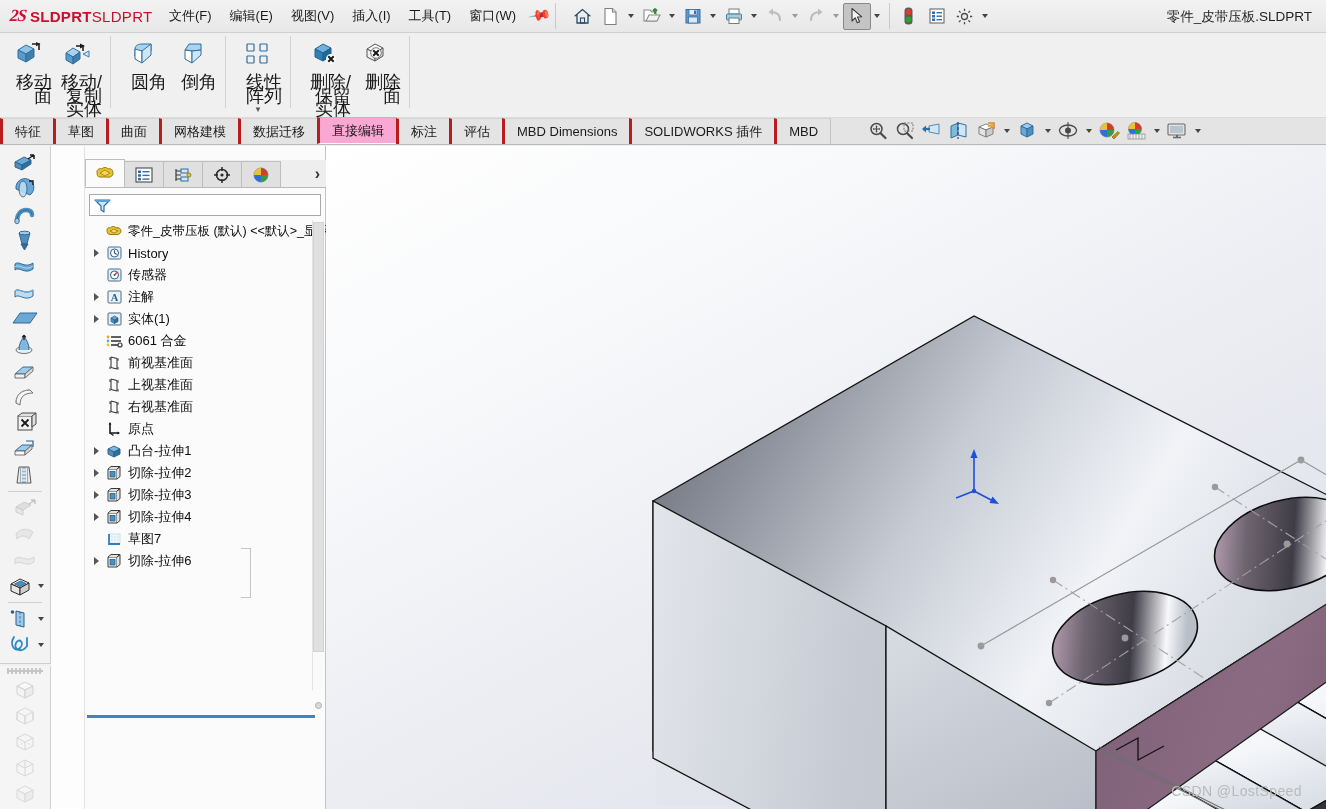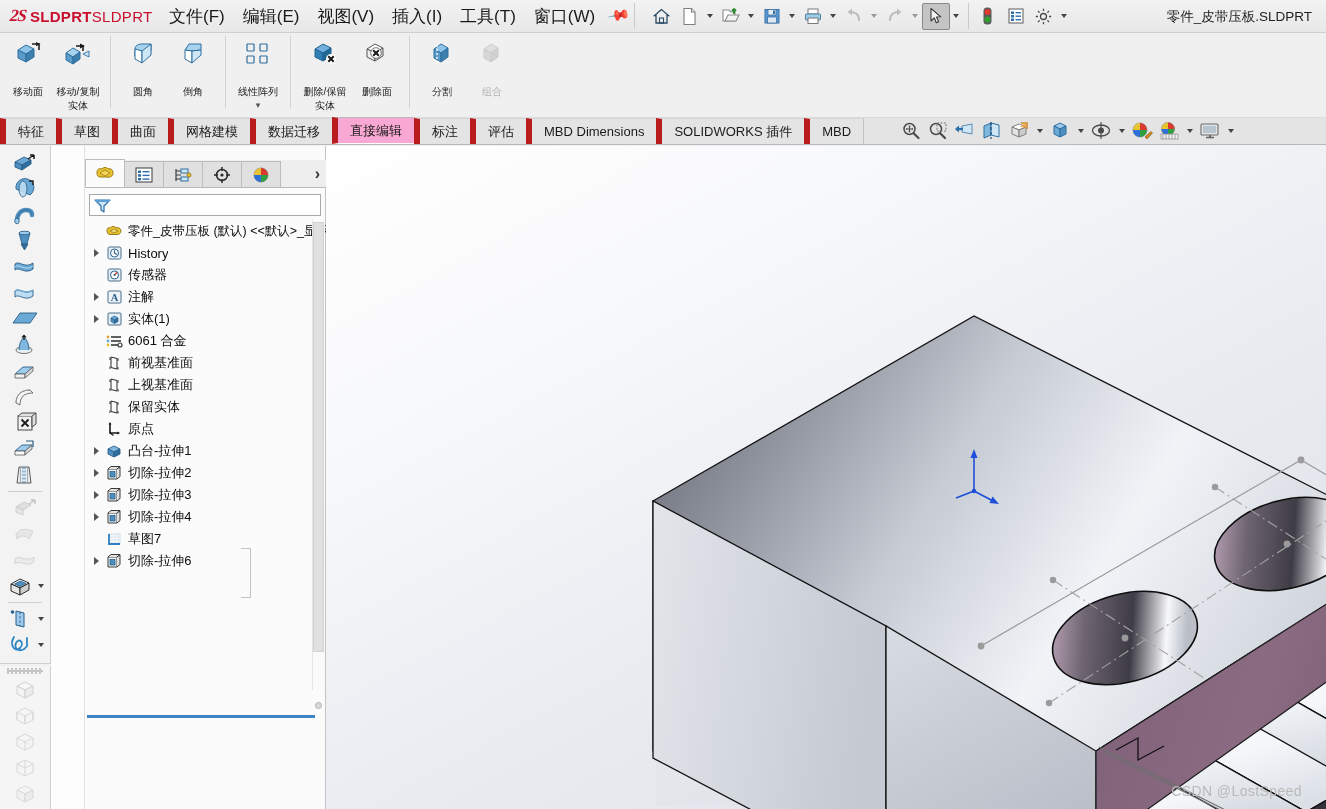--- a/index.html
+++ b/index.html
@@ -22,21 +22,21 @@
   .logo { display: flex; align-items: center; padding-left: 10px; width: 150px; }
   .logo-ds {
     font: italic bold 17px "Liberation Serif", serif; color: #c8102e;
     letter-spacing: -1px; transform: skewX(-6deg);
   }
   .logo-sw { font: bold 15px "Liberation Sans", sans-serif; color: #c8102e; margin-left: 4px; letter-spacing: .3px; }
   .logo-sw .thin { font-weight: normal; color: #c8102e; }
 
   .menubar { display: flex; align-items: center; gap: 0px; margin-left: 10px; }
   .menu-item {
-    font-size: 17px; color: #1a1a1a; padding: 5px 9px; cursor: default; white-space: nowrap;
+    font-size: 13px; color: #1a1a1a; padding: 5px 9px; cursor: default; white-space: nowrap;
   }
   .pin-icon { margin-left: 6px; color: #9a9a9a; font-size: 15px; transform: rotate(35deg); display:inline-block;}
 
   .tb-sep { width: 1px; height: 26px; background: #cacaca; margin: 0 5px; }
   .qat { display: flex; align-items: center; height: 33px; margin-left: 8px; }
   .qat-btn {
     width: 28px; height: 27px; display: flex; align-items: center; justify-content: center;
     cursor: default; border: 1px solid transparent; border-radius: 2px;
   }
   .qat-btn.active { background: #c4c4c4; border: 1px solid #8a8a8a; }
@@ -59,36 +59,36 @@
   }
   .rb-group { display: flex; align-items: flex-start; height: 85px; padding: 0 3px; }
   .rb-div { width: 1px; background: #d2d2d2; height: 72px; margin: 3px 4px 0 4px; }
   .rb-btn {
     width: 50px; min-height: 66px; display: flex; flex-direction: column; align-items: center;
     padding-top: 5px; cursor: default; border: 1px solid transparent; border-radius: 2px;
   }
   .rb-btn.wide { width: 54px; }
   .rb-ico { height: 30px; display: flex; align-items: center; justify-content: center; }
   .rb-lbl {
-    font-size: 10px; color: #1a1a1a; text-align: center; line-height: 13.5px;
-    margin-top: 16px; width: 100%; word-break: break-all;
+    font-size: 18px; color: #1a1a1a; text-align: right; line-height: 13.5px;
+    margin-top: 7px; width: 100%; word-break: break-all;
   }
   .rb-btn.disabled .rb-lbl { color: #b2b2b2; }
   .rb-btn.disabled { pointer-events: none; }
   .rb-more { font-size: 9px; color: #555; margin-top: 1px; }
 
   
   .tabstrip {
     position: absolute; left: 0; top: 118px; width: 1326px; height: 27px;
     background: #e4e4e4; border-bottom: 1px solid #b9b9b9; display: flex; align-items: flex-end;
   }
   .cmdtab {
     height: 26px; padding: 0 12px; display: flex; align-items: center;
     font-size: 13px; color: #1a1a1a; background: #e4e4e4;
-    border-left: 6px solid #b91c1c; border-right: 1px solid #c3c3c3;
+    border-left: 3px solid #b91c1c; border-right: 1px solid #c3c3c3;
     border-top: 1px solid #d6d6d6;
     margin-right: -1px; cursor: default; white-space: nowrap;
   }
   .cmdtab.sel { background: #f9a8d4; border-top-color: #b9b9b9; height: 27px; border-bottom: 1px solid #fbfbfb; }
 
   .viewtools { display: flex; align-items: center; margin-left: 35px; gap: 1px; }
   .vt-btn {
     width: 26px; height: 24px; display:flex; align-items:center; justify-content:center;
     cursor: default; border: 1px solid transparent; border-radius: 2px;
   }
@@ -411,43 +411,20 @@
               <path d="M21 7 L21 15 L13 20 L13 12 Z" fill="#e2e2e2" stroke="#555" stroke-width="1"></path>
               <circle cx="14" cy="12" r="5.3" fill="#fff" stroke="#555" stroke-width=".8"></circle>
               <path d="M11.2 9.2 L16.8 14.8 M16.8 9.2 L11.2 14.8" stroke="#1a1a1a" stroke-width="2"></path>
             </svg>
         </div>
         <div class="rb-lbl">删除面</div>
       </div>
     </div>
     <div class="rb-div"></div>
 
-    <div class="rb-group">
-      <div class="rb-btn">
-        <div class="rb-ico">
-          <svg width="30" height="26" viewBox="0 0 30 26">
-              <path d="M7 8 L14 3 L21 7 L14 12 Z" fill="#8fc4e8" stroke="#2f6f9f" stroke-width="1"></path>
-              <path d="M7 8 L7 17 L14 21 L14 12 Z" fill="#5a9bc9" stroke="#2f6f9f" stroke-width="1"></path>
-              <path d="M21 7 L21 16 L14 21 L14 12 Z" fill="#3f7fae" stroke="#2f6f9f" stroke-width="1"></path>
-              <path d="M10 4 L10 22" stroke="#fff" stroke-width="1.3" stroke-dasharray="2 2"></path>
-            </svg>
-        </div>
-        <div class="rb-lbl">分割</div>
-      </div>
-      <div class="rb-btn disabled">
-        <div class="rb-ico">
-          <svg width="30" height="26" viewBox="0 0 30 26" opacity=".45">
-              <path d="M7 8 L14 3 L21 7 L14 12 Z" fill="#cccccc" stroke="#a0a0a0" stroke-width="1"></path>
-              <path d="M7 8 L7 17 L14 21 L14 12 Z" fill="#bbbbbb" stroke="#a0a0a0" stroke-width="1"></path>
-              <path d="M21 7 L21 16 L14 21 L14 12 Z" fill="#aaaaaa" stroke="#a0a0a0" stroke-width="1"></path>
-            </svg>
-        </div>
-        <div class="rb-lbl">组合</div>
-      </div>
-    </div>
   </div>
 
   <div class="tabstrip">
     <div class="cmdtab">特征</div>
     <div class="cmdtab">草图</div>
     <div class="cmdtab">曲面</div>
     <div class="cmdtab">网格建模</div>
     <div class="cmdtab">数据迁移</div>
     <div class="cmdtab sel">直接编辑</div>
     <div class="cmdtab">标注</div>
@@ -886,21 +863,21 @@
       </div>
 
       <div class="tr-row">
         <div class="tr-arrow"></div>
         <div class="tr-ico">
           <svg width="16" height="16" viewBox="0 0 16 16">
               <path d="M5 2 L11 3.5 L11 14 L5 12.5 Z" fill="#fafafa" stroke="#2a2a2a" stroke-width="1"></path>
               <path d="M4 2.4 L4 5 M12 3.2 L12 5.8 M4 11.5 L4 14 M12 12.2 L12 14.6" stroke="#2a2a2a" stroke-width="1"></path>
             </svg>
         </div>
-        <div class="tr-lbl">保留实体</div>
+        <div class="tr-lbl">右视基准面</div>
       </div>
 
       <div class="tr-row">
         <div class="tr-arrow"></div>
         <div class="tr-ico">
           <svg width="16" height="16" viewBox="0 0 16 16">
               <path d="M4 2 L4 12 L13 12" fill="none" stroke="#1a1a1a" stroke-width="1.6"></path>
               <path d="M4 1 L2.6 3.6 L5.4 3.6 Z" fill="#1a1a1a"></path>
               <path d="M14 12 L11.4 10.6 L11.4 13.4 Z" fill="#1a1a1a"></path>
               <path d="M4 12 L7.5 14.5" stroke="#1a1a1a" stroke-width="1.3"></path>

